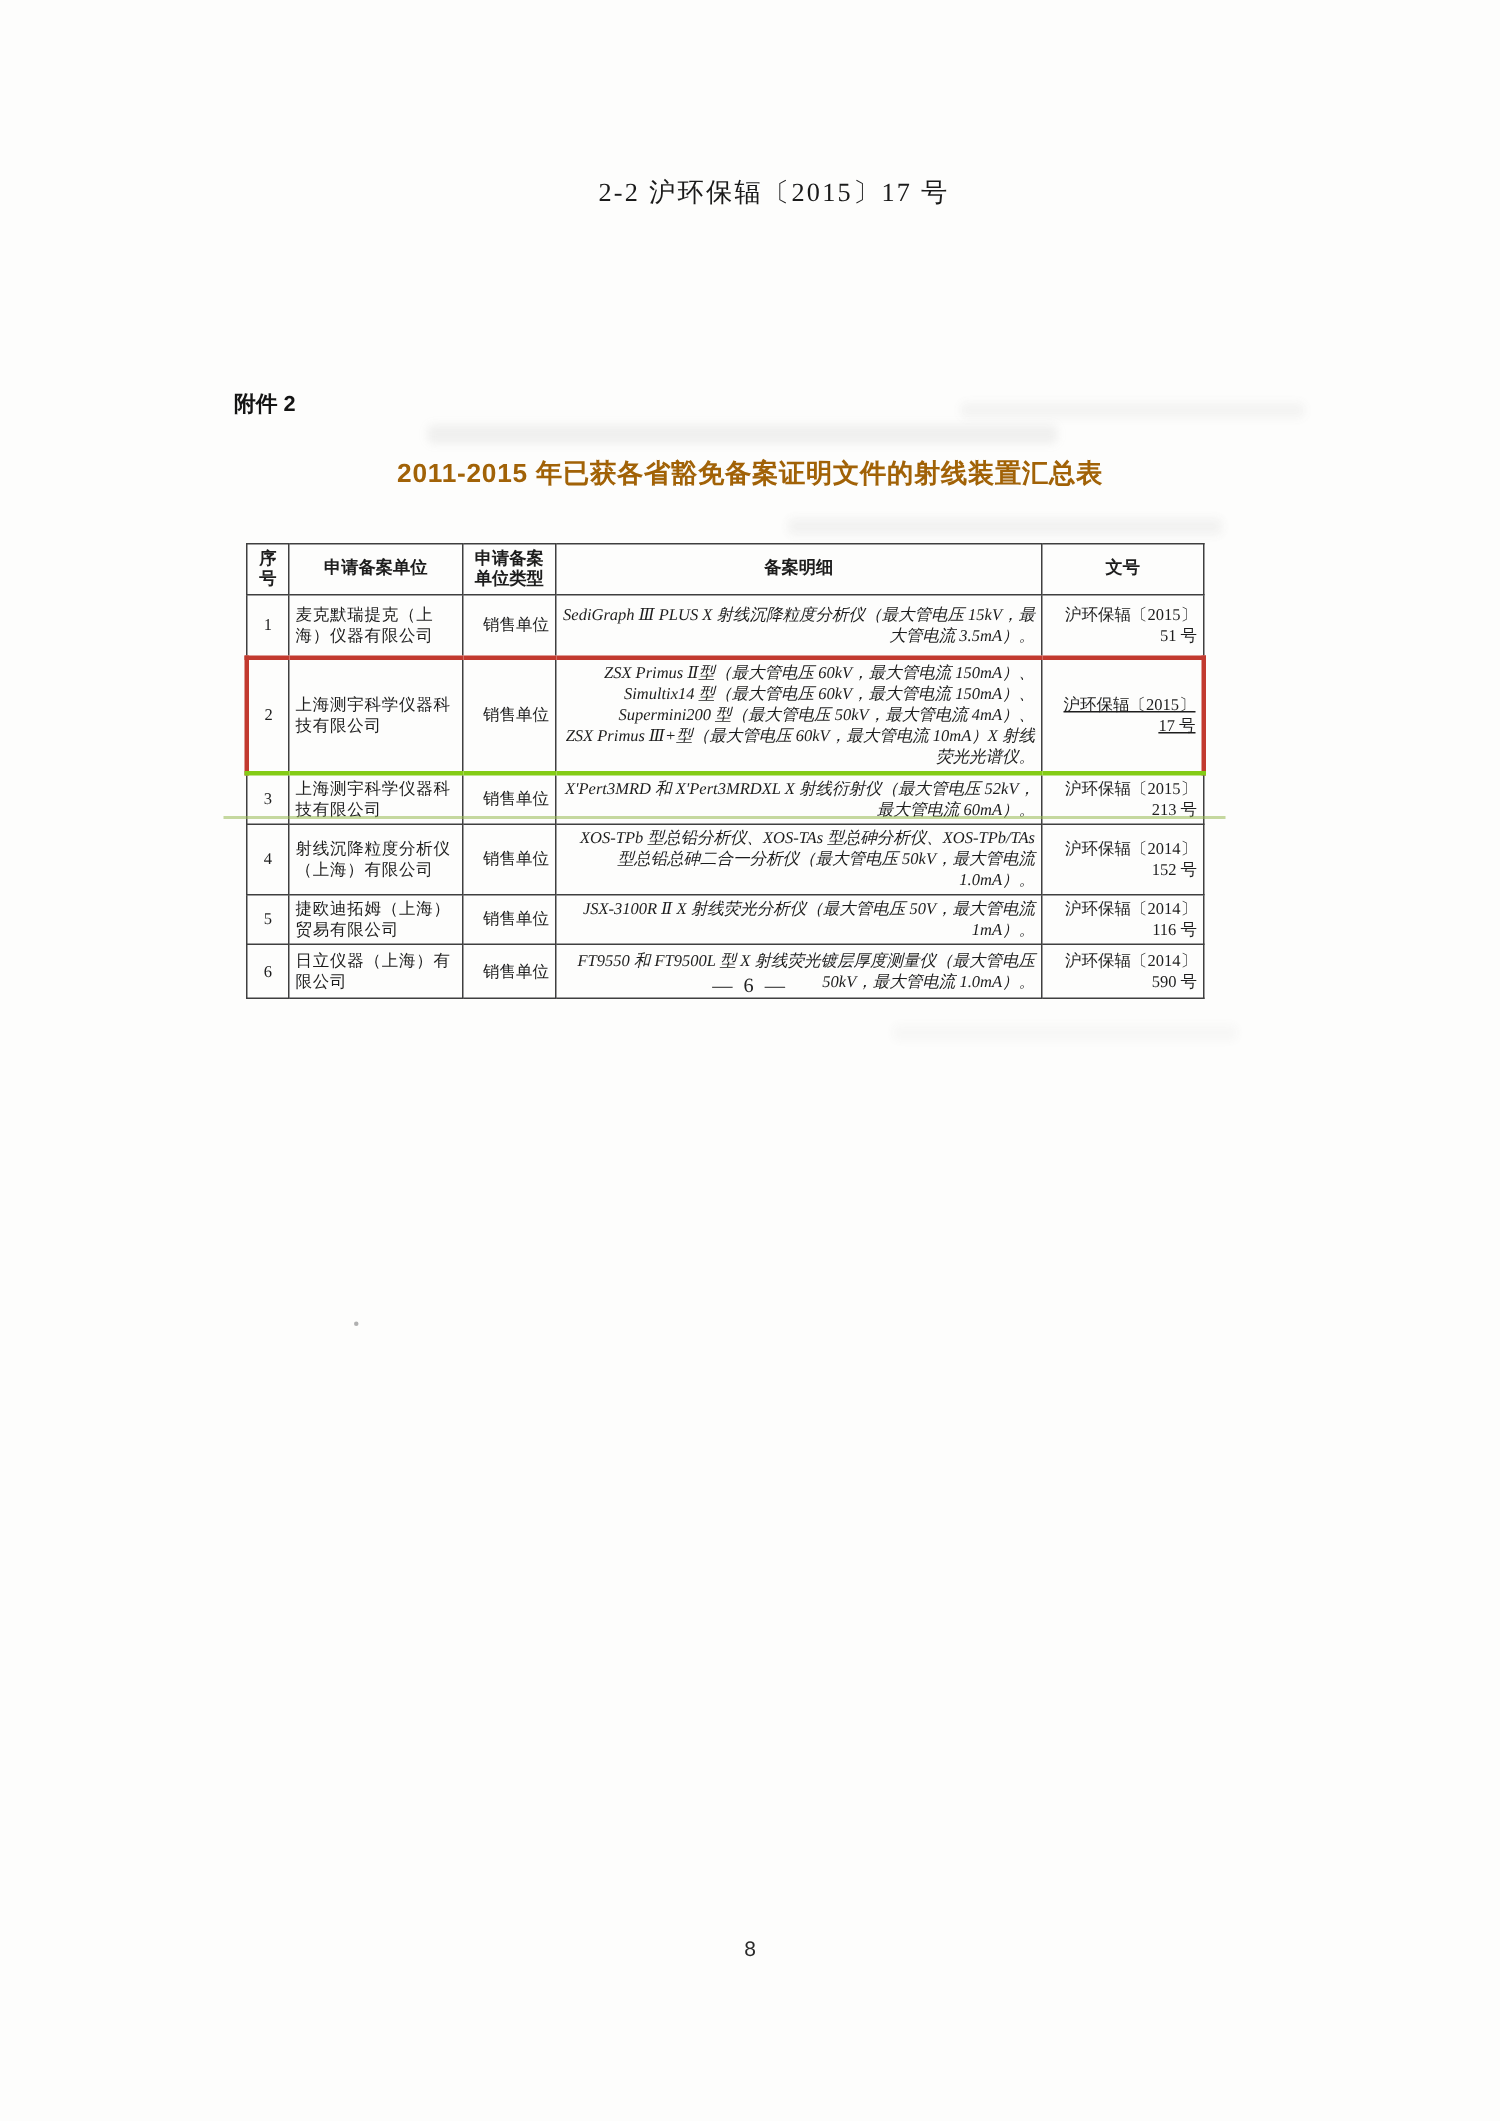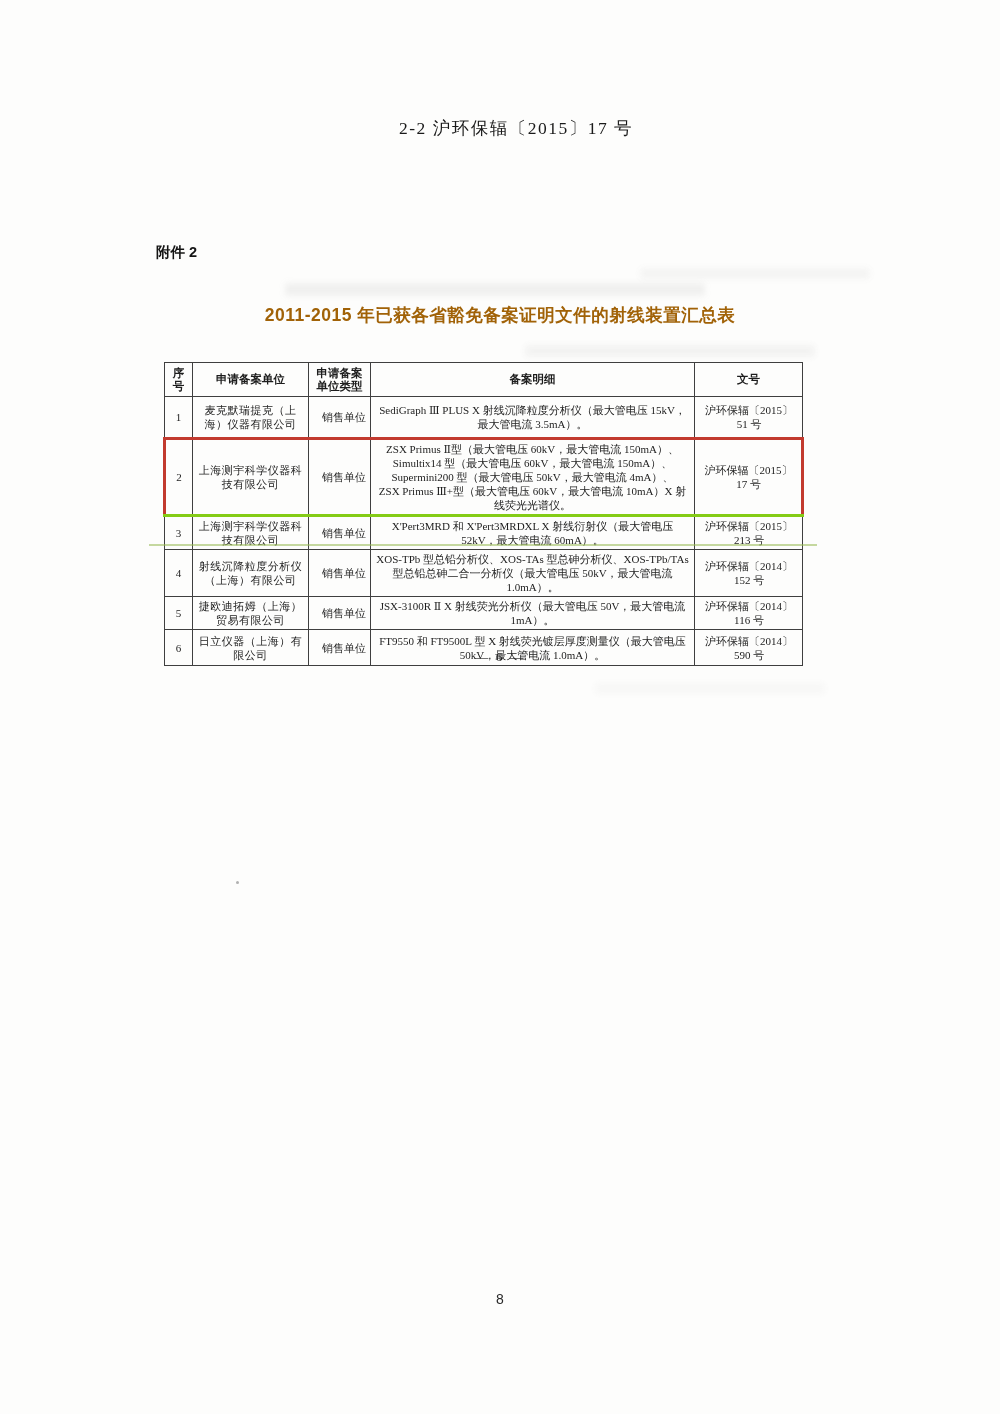--- a/index.html
+++ b/index.html
@@ -20,21 +20,21 @@
     position: absolute;
     top: 116px; left: 16px; width: 100%;
     text-align: center;
     font-size: 17.5px;
     letter-spacing: 1.5px;
     color: #1a1a1a;
     font-family: "Liberation Serif", "DejaVu Serif", serif;
   }
   .attachment-label {
     position: absolute;
-    top: 243px; left: 156px;
+    top: 260px; left: 156px;
     font-size: 14.5px;
     font-weight: bold;
     font-family: "Liberation Sans", "DejaVu Sans", sans-serif;
     color: #141414;
   }
   .table-title {
     position: absolute;
     top: 303px; left: 0; width: 100%;
     text-align: center;
     font-size: 17.5px;
@@ -69,36 +69,36 @@
   }
   .summary-table thead th {
     height: 34px;
     font-size: 11.5px;
     font-weight: bold;
     text-align: center;
     font-family: "Liberation Sans", "DejaVu Sans", sans-serif;
     line-height: 13px;
   }
   .summary-table td.cell-no   { text-align: center; }
-  .summary-table td.cell-unit { text-align: center; letter-spacing: 0.5px; }
+  .summary-table td.cell-unit { text-align: left; letter-spacing: 0.5px; }
   .summary-table td.cell-type { text-align: right; }
-  .summary-table td.cell-det  { text-align: center; }
-  .summary-table td.cell-doc  { text-align: center; padding-left: 5px; }
+  .summary-table td.cell-det  { text-align: right; font-style: italic; }
+  .summary-table td.cell-doc  { text-align: right; padding-left: 5px; }
 
   tr.row-1 { height: 42px; }
   tr.row-2 { height: 74px; }
   tr.row-3 { height: 33px; }
   tr.row-4 { height: 34px; }
   tr.row-5 { height: 32px; }
   tr.row-6 { height: 36px; }
 
   
   tr.highlighted td { border-top: 3px solid #c23a2f; border-bottom: 3px solid #84cc16; }
   tr.highlighted td:first-child { border-left: 3px solid #c23a2f; }
-  tr.highlighted td:last-child  { border-right: 3px solid #c23a2f; }
+  tr.highlighted td:last-child  { border-right: 3px solid #c23a2f; text-decoration: underline; }
 
   
   .footer-page-label {
     position: absolute;
     top: 649px; left: 0; width: 100%;
     text-align: center;
     font-size: 13.5px;
     letter-spacing: 2px;
     color: #222;
   }

